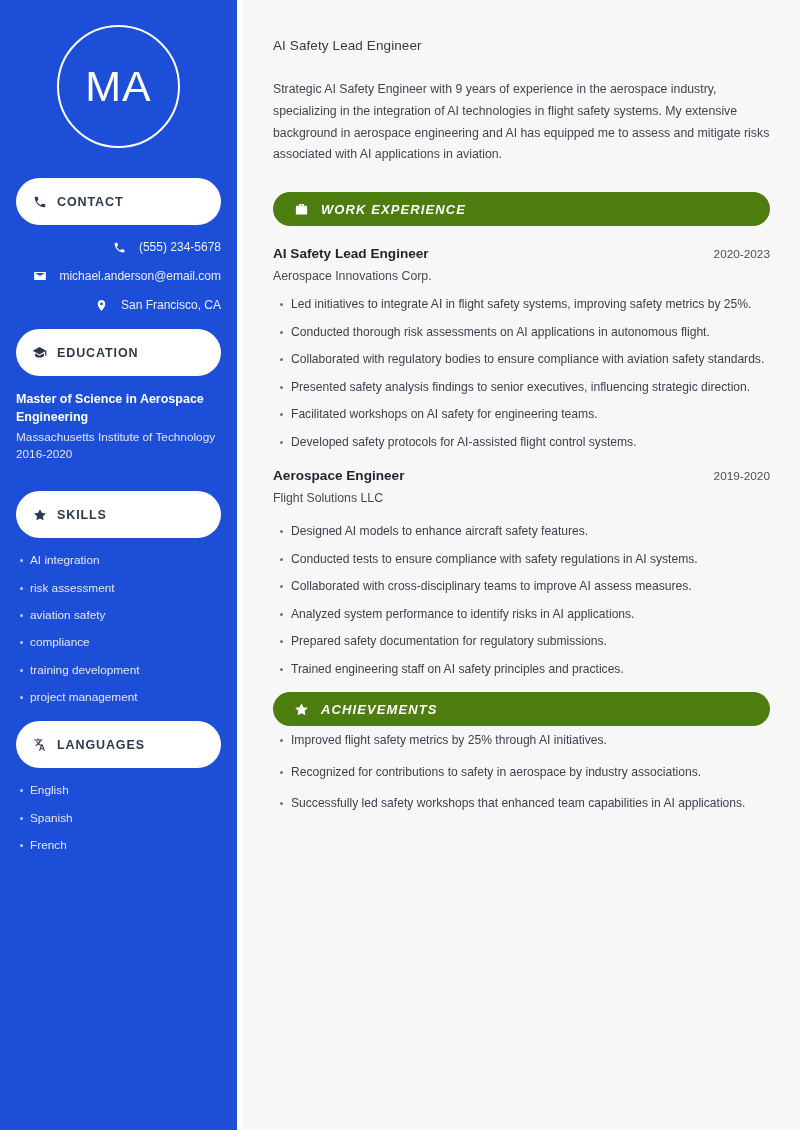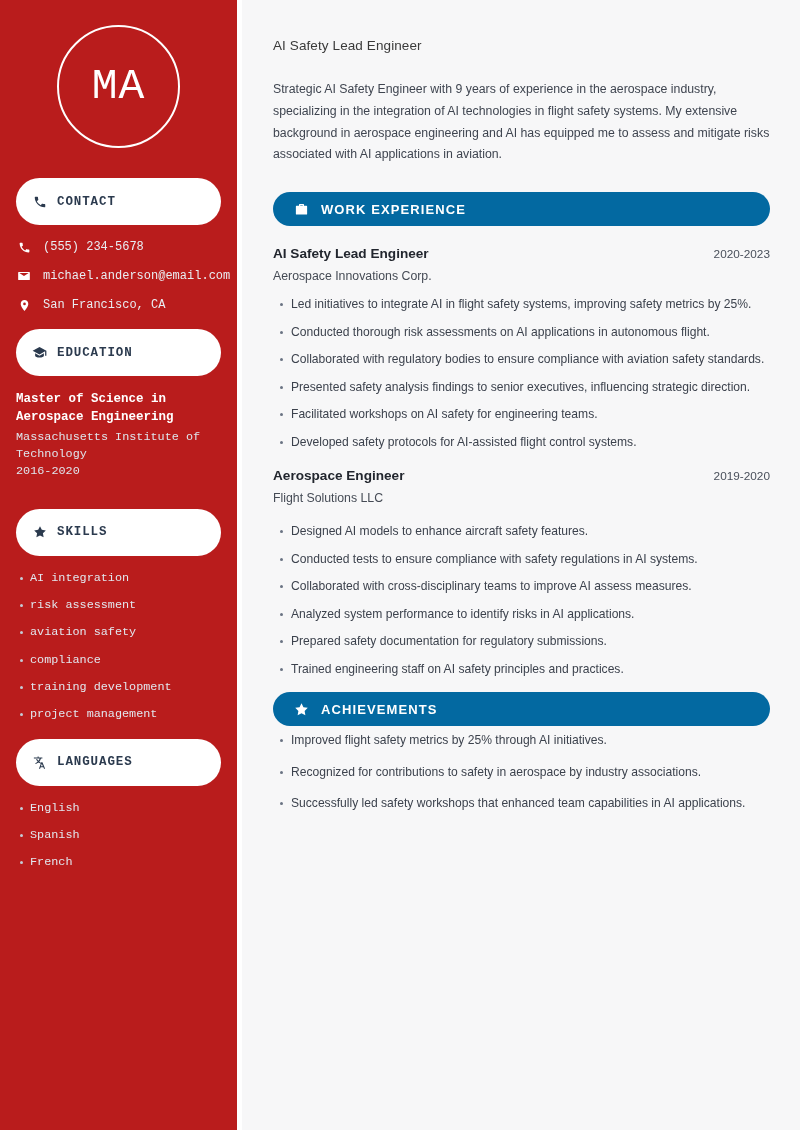--- a/index.html
+++ b/index.html
@@ -20,25 +20,24 @@
     height: 1130px;
     background: #f7f7f8;
     display: flex;
     align-items: stretch;
   }
 
   
   .sidebar {
     width: 237px;
     min-width: 237px;
-    background: #b91c1c;
+    background: #1d4ed8;
     color: #ffffff;
     box-sizing: border-box;
     padding: 0 16px;
-    font-family: Liberation Mono, monospace;
   }
   .avatar-wrap {
     display: flex;
     justify-content: center;
     margin-top: 25px;
     margin-bottom: 30px;
   }
   .avatar {
     width: 119px;
     height: 119px;
@@ -82,20 +81,21 @@
     padding: 0;
     list-style: none;
   }
   .contact-list li {
     display: flex;
     align-items: center;
     font-size: 12px;
     color: #e9edf2;
     margin-bottom: 13px;
     line-height: 1.2;
+    justify-content: flex-end;
   }
   .contact-list li .ico {
     width: 16px;
     height: 16px;
     margin-right: 11px;
     display: inline-flex;
     align-items: center;
     justify-content: center;
     flex: none;
   }
@@ -166,32 +166,33 @@
     letter-spacing: 0.1px;
   }
   .summary {
     font-size: 12.3px;
     color: #3f4550;
     line-height: 1.77;
     margin-top: 26px;
   }
 
   .section-bar {
-    background: #0369a1;
+    background: #4d7c0f;
     color: #ffffff;
     border-radius: 999px;
     height: 34px;
     display: flex;
     align-items: center;
     padding: 1px 20px;
     font-size: 13px;
     font-weight: bold;
     letter-spacing: 1.1px;
     box-sizing: border-box;
     margin-top: 26px;
+    font-style: italic;
   }
   .section-bar .ico {
     width: 16px;
     height: 16px;
     margin-right: 12px;
     display: inline-flex;
     align-items: center;
     justify-content: center;
     flex: none;
   }

